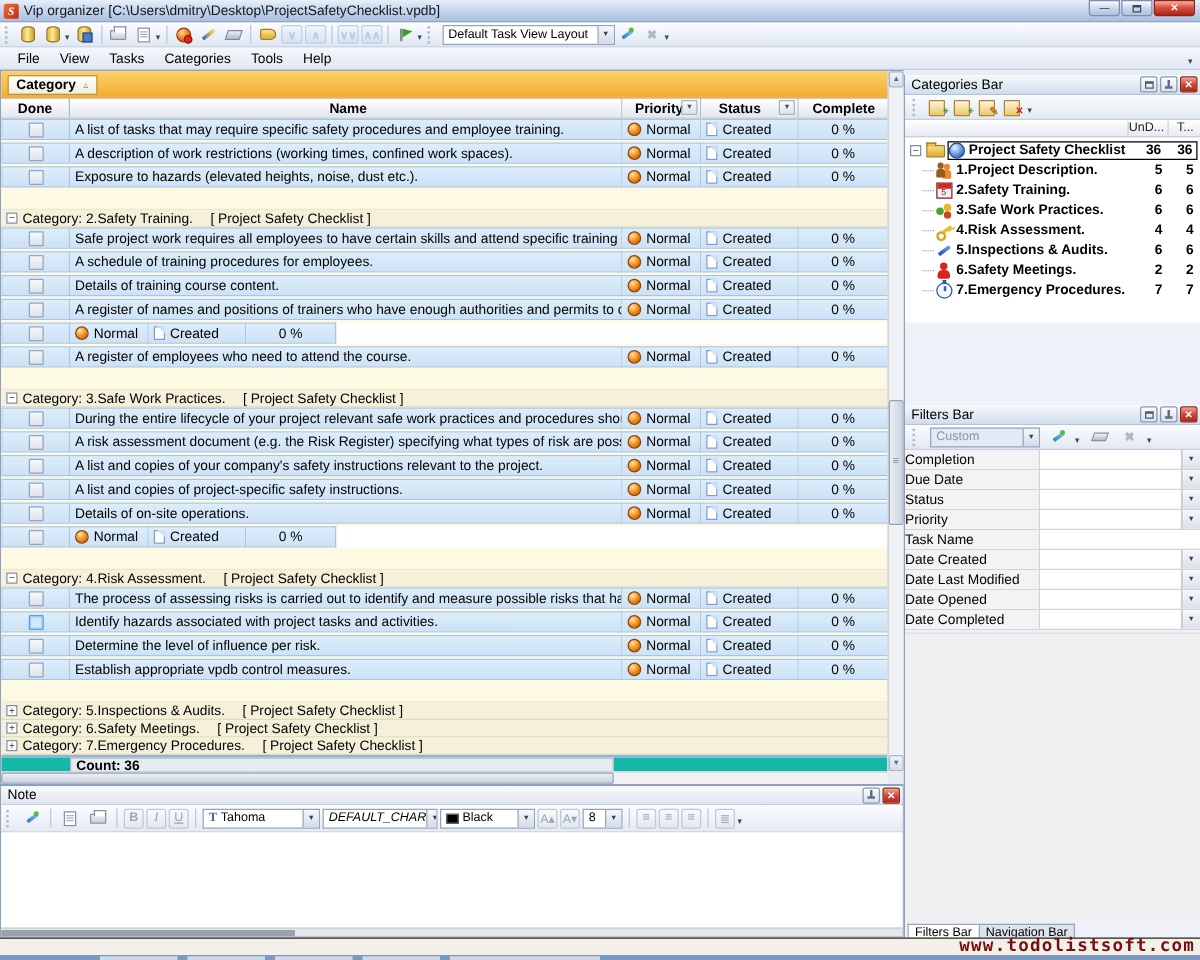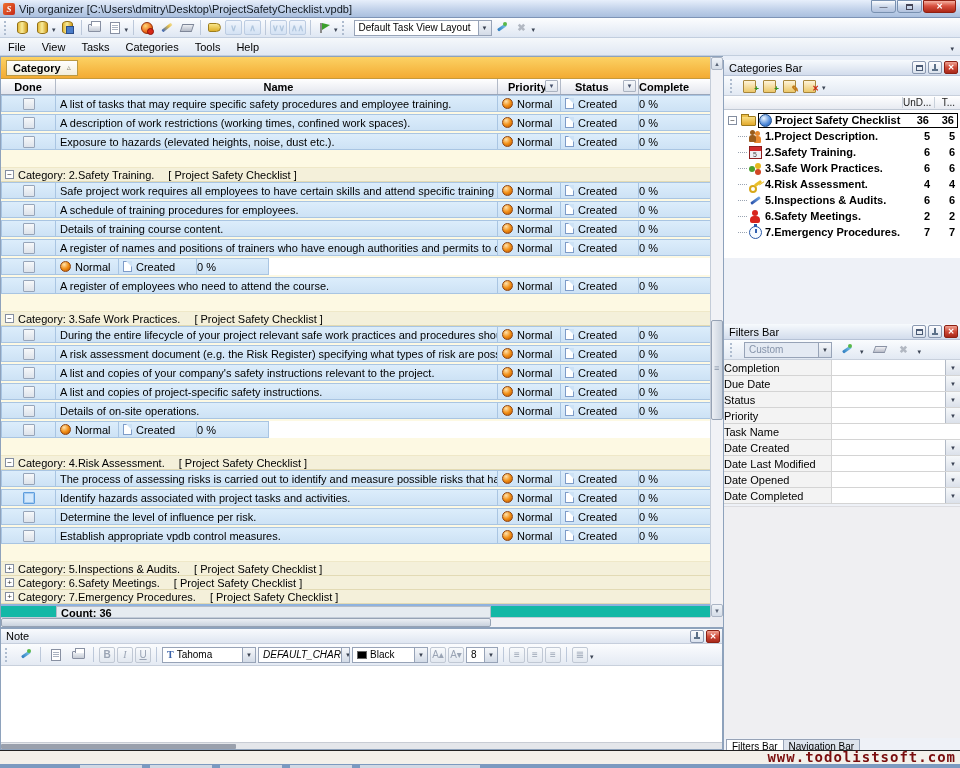--- a/index.html
+++ b/index.html
@@ -39,40 +39,40 @@
   .flag-ic::after { content:""; position:absolute; left:4px; top:1px; border-left:8px solid #3aa02c; border-top:2px solid transparent; border-bottom:5px solid transparent;}
   .combo { height:16px; border:1px solid #97a3b7; background:#fff; display:flex; align-items:center; font-size:10px; padding-left:4px; white-space:nowrap; overflow:hidden;}
   .combo .dd { margin-left:auto; width:13px; align-self:stretch; background:linear-gradient(#f5f7fa,#d3dbe7); border-left:1px solid #97a3b7; display:flex; align-items:center; justify-content:center; font-size:6px; color:#39404f; flex:none;}
   .layout-combo { width:138px; margin-left:4px; }
   .wand-ic { width:13px; height:13px; position:relative;}
   .wand-ic::before { content:""; position:absolute; left:2px; top:5px; width:10px; height:3px; border-radius:1px; background:linear-gradient(90deg,#2e7cc0,#7ec8ec); transform:rotate(-35deg);}
   .wand-ic::after { content:""; position:absolute; right:1px; top:1px; width:4px; height:4px; border-radius:50%; background:#58b848;}
   .x-gray { color:#b2b8c2; font-size:10px; font-weight:bold;}
 
   
-  .menubar { height:18px; background:linear-gradient(#f5f8fb,#e1e8f3); border-bottom:1px solid #c2cede; display:flex; align-items:center; }
+  .menubar { height:18px; background:linear-gradient(#f5f8fb,#e1e8f3); border-bottom:1px solid #c2cede; display:flex; align-items:center; padding-left:6px;}
   .menu-item { padding:0 8px; height:16px; line-height:16px; }
   .menubar .ov-arrow { margin-left:auto; margin-right:6px;}
 
   
   .grid-area { position:absolute; left:0; top:56px; width:723px; height:572px; background:#fff; border:1px solid #8ea2bc; border-right:none;}
   .group-band { height:22px; background:linear-gradient(#fcd264,#f3ab33); border-bottom:1px solid #c79a3c; display:flex; align-items:center; padding-left:5px;}
   .group-btn { height:16px; background:linear-gradient(#ffffff,#f2eedc); border:1px solid #bb9a44; font-weight:bold; font-size:11px; display:flex; align-items:center; padding:0 6px; gap:6px;}
   .sort-tri { font-size:8px; color:#8a8a7a; font-weight:normal;}
   .grid-header { display:flex; height:16px; border-bottom:1px solid #9aa6ba;}
   .gh-cell { background:linear-gradient(#ffffff,#e3e6ee); border-right:1px solid #b2bac8; font-weight:bold; display:flex; align-items:center; justify-content:center; position:relative; font-size:11px;}
   .hdr-dd { position:absolute; right:2px; top:1px; width:13px; height:12px; border:1px solid #aab2c0; border-radius:1px; background:linear-gradient(#f8fafc,#dde3ec); font-size:6px; color:#45506a; display:flex; align-items:center; justify-content:center;}
   .grid-body { position:absolute; top:38px; left:0; right:13px; bottom:10px; display:flex; flex-direction:column; overflow:hidden; background:#fdf9e3;}
   .c-done{width:55px; flex:none;} .c-name{width:442px; flex:none;} .c-prio{width:63px; flex:none;} .c-status{width:78px; flex:none;} .c-comp{width:72px; flex:none;}
   .task-row { height:17px; margin-bottom:2px; display:flex; background:#fff; flex:none;}
   .cell { border:1px solid #a9c5e2; border-left:none; background:linear-gradient(#dcedfb,#cde2f5); display:flex; align-items:center; overflow:hidden; white-space:nowrap;}
   .cell:first-child { border-left:1px solid #a9c5e2; justify-content:center;}
   .c-name { padding-left:4px; }
   .c-prio, .c-status { padding-left:4px; gap:4px;}
-  .c-comp { justify-content:flex-start;}
+  .c-comp { justify-content:center;}
   .checkbox { width:12px; height:12px; border:1px solid #97a5b9; border-radius:1px; background:linear-gradient(#f6f8fa,#dde3eb); }
   .checkbox.sel { border-color:#5e9ede; background:#d2e8fc; box-shadow:inset 0 0 0 1px #a6ccf0;}
   .prio-ball { width:11px; height:11px; border-radius:50%; background:radial-gradient(circle at 35% 28%,#ffe2ac,#f29018 50%,#bc5600 95%); border:1px solid #8e4410; flex:none;}
   .page-ic { width:9px; height:11px; background:#fff; border:1px solid #7e9cc8; position:relative; flex:none;}
   .page-ic::after { content:""; position:absolute; right:-1px; top:-1px; border:3px solid; border-color:#cde2f5 #cde2f5 transparent transparent;}
   .cat-row { height:14px; background:#f4f0da; border-bottom:1px solid #e2dab4; display:flex; align-items:center; flex:none; font-size:11px;}
   .spacer-row { height:16px; background:#fdf9e3; border-bottom:1px solid #efe8c8; flex:none;}
   .expand-box { width:9px; height:9px; border:1px solid #848ea0; background:#fff; font:8px/7px "Liberation Sans",sans-serif; text-align:center; color:#333; margin:0 4px; flex:none;}
   .cat-title { margin-right:14px; }
   .cat-ref { }

